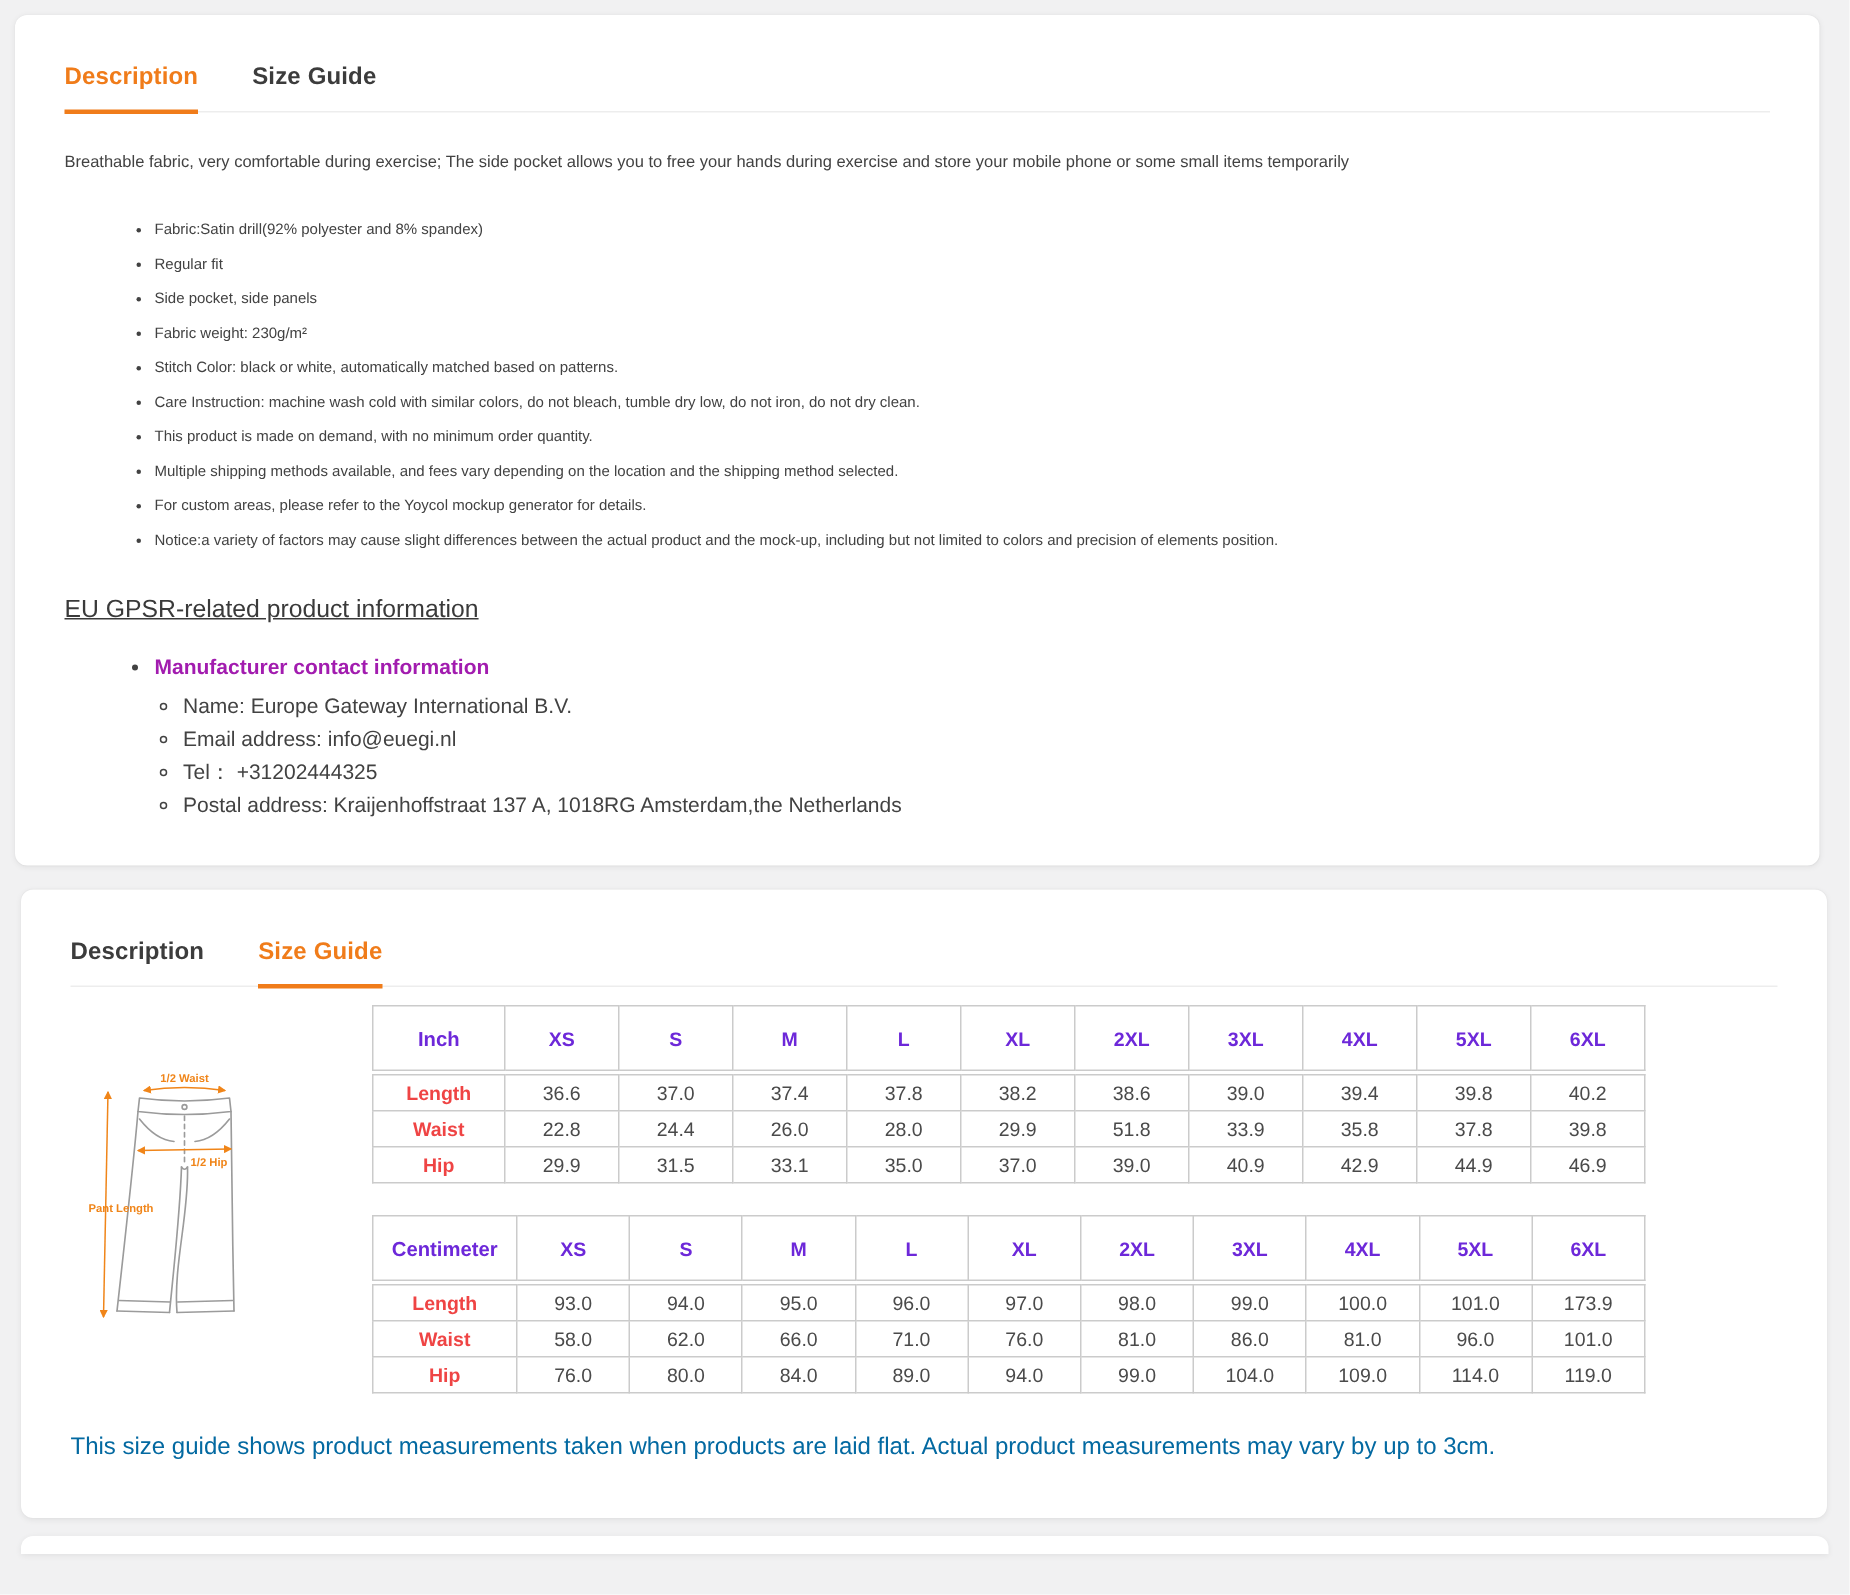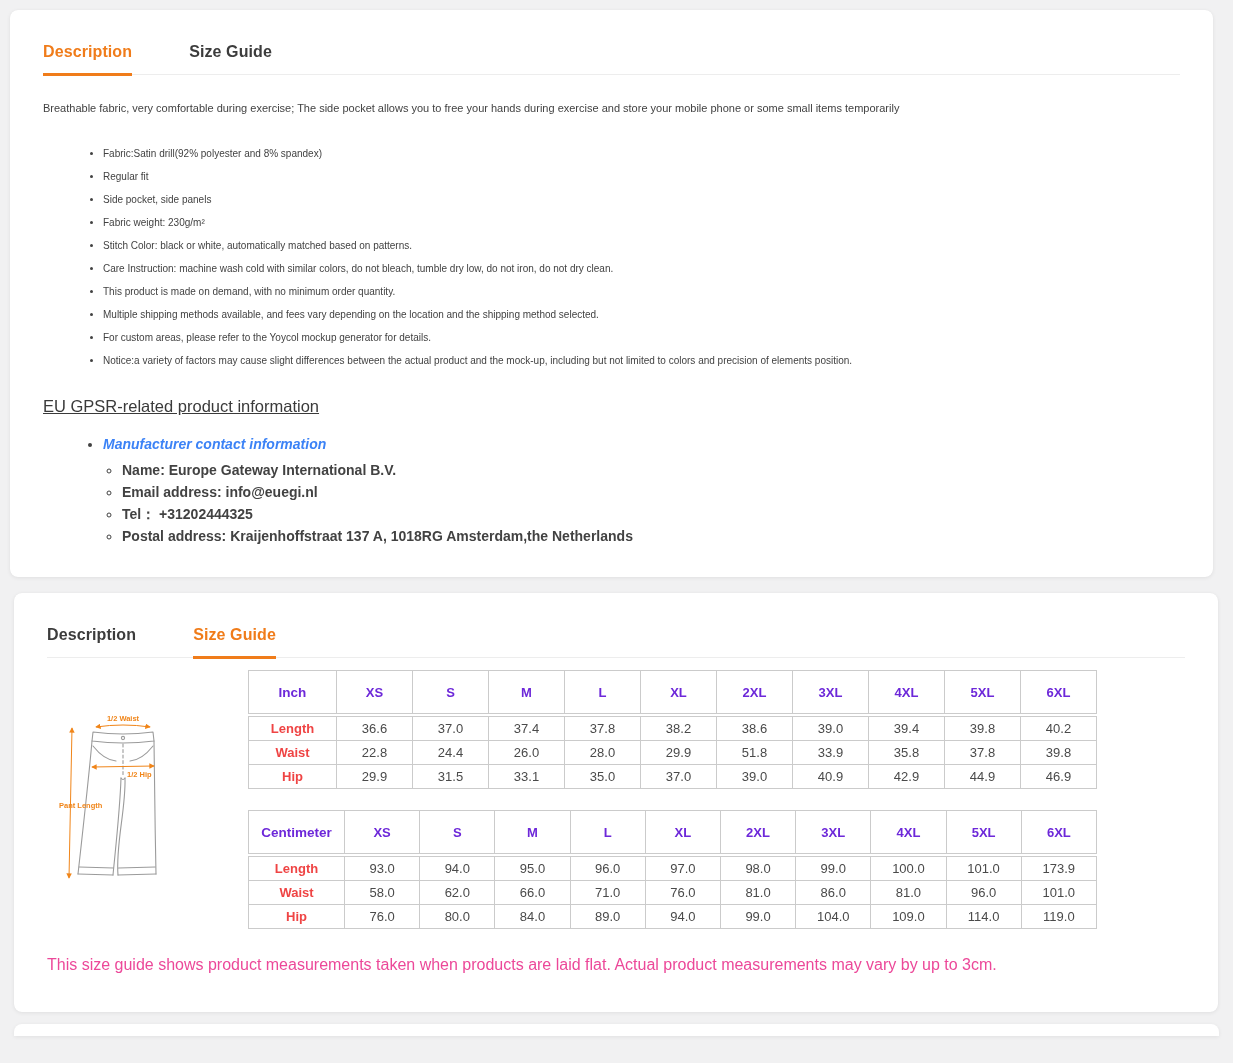--- a/index.html
+++ b/index.html
@@ -15,57 +15,57 @@
     background:#fff;
     border-radius:8px;
     box-shadow:0 1px 4px rgba(0,0,0,.07), 0 0 1px rgba(0,0,0,.05);
   }
   .card-top   { margin:10px 20px 0 10px; padding:33px 33px 30px 33px; }
   .card-bottom{ margin:16px 15px 0 14px; padding:33px 33px 38px 33px; }
   .next-card-peek { margin:12px 14px 0 14px; height:12px; background:#fff; border-radius:8px 8px 0 0;
     box-shadow:0 1px 4px rgba(0,0,0,.07); }
 
   
-  .tabbar { display:flex; gap:57px; border-bottom:1px solid #ededed; }
+  .tabbar { display:flex; gap:36px; border-bottom:1px solid #ededed; }
   .tab {
     font-size:16px; font-weight:600; color:#3c3c3c;
     padding-bottom:12px; border-bottom:3px solid transparent; margin-bottom:-2px;
     cursor:pointer; letter-spacing:.1px;
   }
   .tab.active { color:var(--accent); border-bottom-color:var(--accent); }
 
   
   .intro { font-size:11px; line-height:25px; margin:21px 0 0; color:#424242; }
   ul.features { list-style:disc outside; margin:21px 0 0; padding-left:60px; }
   ul.features li { font-size:10px; line-height:23px; color:#424242; }
   .gpsr-heading { font-size:16.5px; font-weight:400; color:#3a3a3a; margin:25px 0 0;text-decoration:underline; }
   ul.manu { list-style:disc outside; margin:17px 0 0; padding-left:60px; }
   ul.manu > li { font-size:14px; line-height:23px; }
-  .manu-title { font-weight:700; color:#3b82f6;font-style:italic; }
+  .manu-title { font-weight:700; color:#a21caf; }
   ul.manu-details { list-style:circle outside; margin:3px 0 0; padding-left:19px; }
-  ul.manu-details li { font-size:14px; line-height:22px; font-weight:700; color:#424242; }
+  ul.manu-details li { font-size:14px; line-height:22px; font-weight:400; color:#424242; }
 
   
   .sg-body { display:flex; margin-top:12px; }
   .diagram-col { width:201px; flex:0 0 201px; }
   .diagram-col svg { display:block; margin:44px 0 0 12px; }
   .tables-col { flex:0 0 auto; }
   table.size-table { border-collapse:collapse; table-layout:fixed; width:849px; }
   table.size-table.inch { margin-bottom:21px; }
   table.size-table th, table.size-table td {
     border:1px solid #cbcbcb; text-align:center; padding:0 4px;
     font-size:13px; overflow:hidden; white-space:nowrap;
   }
   table.size-table thead th { height:43px; font-weight:700; color:#6d28d9; }
   table.size-table th.unit-col { width:88px; font-size:13.5px; }
   table.size-table.cm th.unit-col { width:96px; }
   table.size-table tbody th { height:24px; font-weight:700; color:#ef4444; }
   table.size-table tbody td { height:24px; font-weight:400; color:#4a4a4a; }
   table.size-table tr.gap td { border:none; height:3px; padding:0; }
-  .sg-note { font-size:16px; color:#ec4899; margin:27px 0 0; }
+  .sg-note { font-size:16px; color:#0369a1; margin:27px 0 0; }
 
   .svg-label { font-size:7.5px; font-weight:700; fill:var(--accent-diagram); }
   .pants-line { stroke:#9b9b9b; fill:none; stroke-width:1.1; stroke-linejoin:round; stroke-linecap:round; }
   .arrow-line { stroke:var(--accent-diagram); fill:none; stroke-width:1; }
 </style>
 </head>
 <body style="--accent: #f07c1a; --accent-diagram: #f08519; background: rgb(241, 241, 242);">
 
 <section class="card card-top">
   <div class="tabbar">

